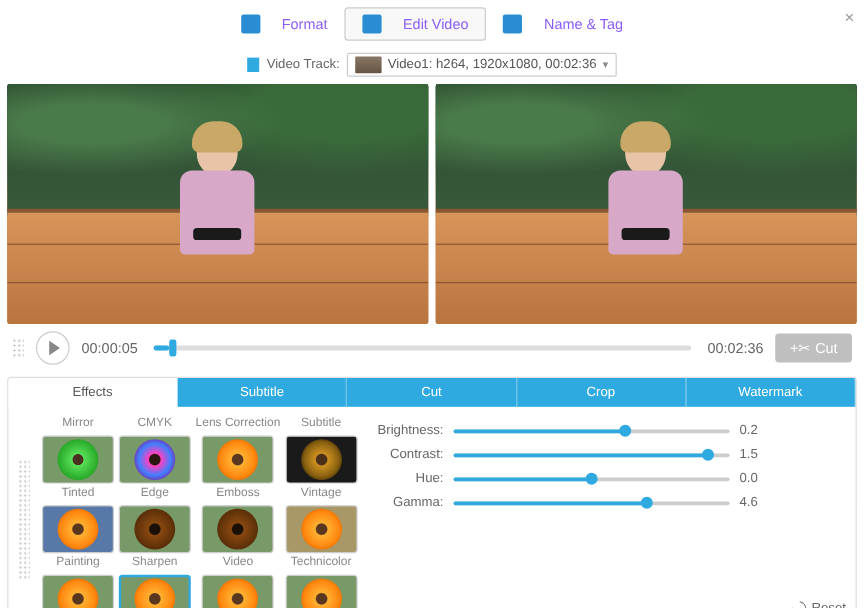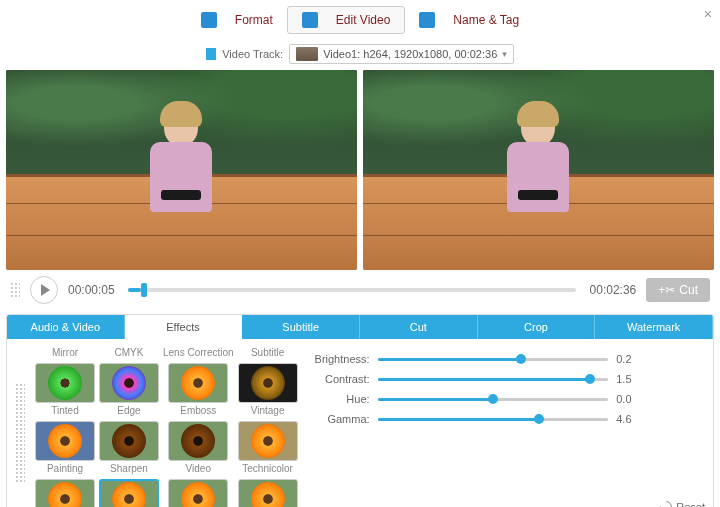--- a/index.html
+++ b/index.html
@@ -1,18 +1,18 @@
 <!DOCTYPE html>
 <html><head>
 <meta charset="utf-8">
 <style>
 *{box-sizing:border-box;margin:0;padding:0;font-family:"Segoe UI",Arial,sans-serif}
 body{width:720px;height:507px;background:#fff;font-size:12px;color:#555;overflow:hidden}
 .topbar{display:flex;justify-content:center;align-items:center;gap:0;padding:6px 0;background:#fff;position:relative}
-.toptab{display:flex;align-items:center;gap:18px;padding:5px 14px;color:#7f1d1d;cursor:pointer;border-radius:3px}
+.toptab{display:flex;align-items:center;gap:18px;padding:5px 14px;color:#8b5cf6;cursor:pointer;border-radius:3px}
 .toptab.active{border:1px solid #ccc;background:#f8f8f8}
 .toptab .ticon{width:16px;height:16px;background:#2a8dd4;border-radius:2px;position:relative}
 .close-x{position:absolute;right:8px;top:6px;color:#999;font-size:14px;cursor:pointer}
 .trackrow{display:flex;justify-content:center;align-items:center;gap:6px;padding:4px 0;position:relative}
 .trackrow .lbl{font-size:11px;color:#666}
 .trackdrop{display:flex;align-items:center;gap:5px;border:1px solid #ccc;padding:2px 6px;border-radius:2px;min-width:220px;font-size:11px;background:#fff}
 .trackdrop .thumb{width:22px;height:14px;background:linear-gradient(#876,#654);border-radius:1px}
 .trackdrop .chev{margin-left:auto;color:#888;font-size:9px}
 .previews{display:flex;gap:6px;padding:0 6px;margin-top:2px}
 .vpane{flex:1;height:200px;background:linear-gradient(180deg,#2a4a2d 0%,#3a5a3d 30%,#b87340 55%,#c8844e 100%);border-radius:2px;position:relative;overflow:hidden}
@@ -144,21 +144,20 @@
     </div>
   <span class="time" style="text-align:right">00:02:36</span>
   <div class="cutbtn">
       <span>+✂</span>
       <span>Cut</span>
     </div>
 </div>
 
 <div class="panel">
   <div class="subtabs" id="subtabs">
-      <div class="subtab">Audio &amp; Video</div>
       <div class="subtab active">Effects</div>
       <div class="subtab">Subtitle</div>
       <div class="subtab">Cut</div>
       <div class="subtab">Crop</div>
       <div class="subtab">Watermark</div>
     </div>
   <div class="panelbody">
     <div class="dots" style="height:100px;align-self:center"></div>
     <div class="effects" id="effects">
         <div class="effcol">

